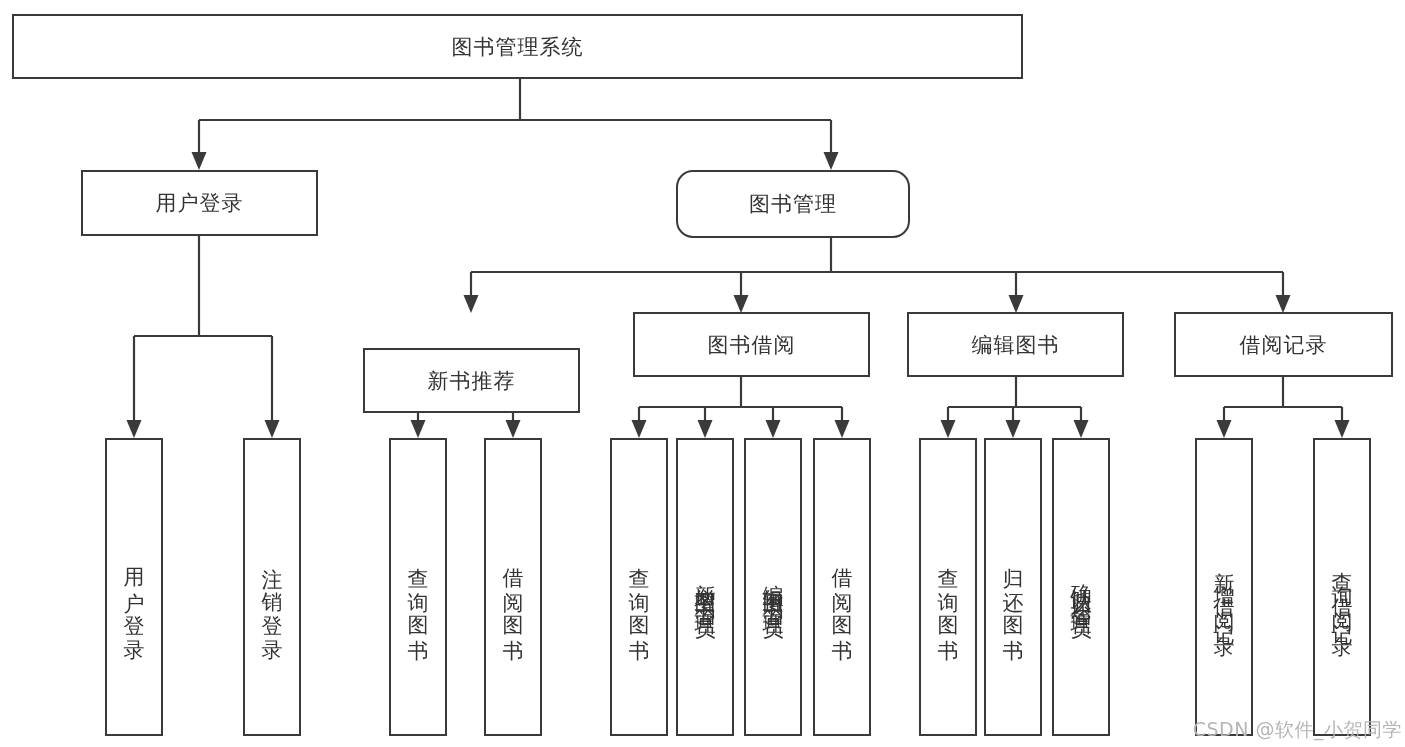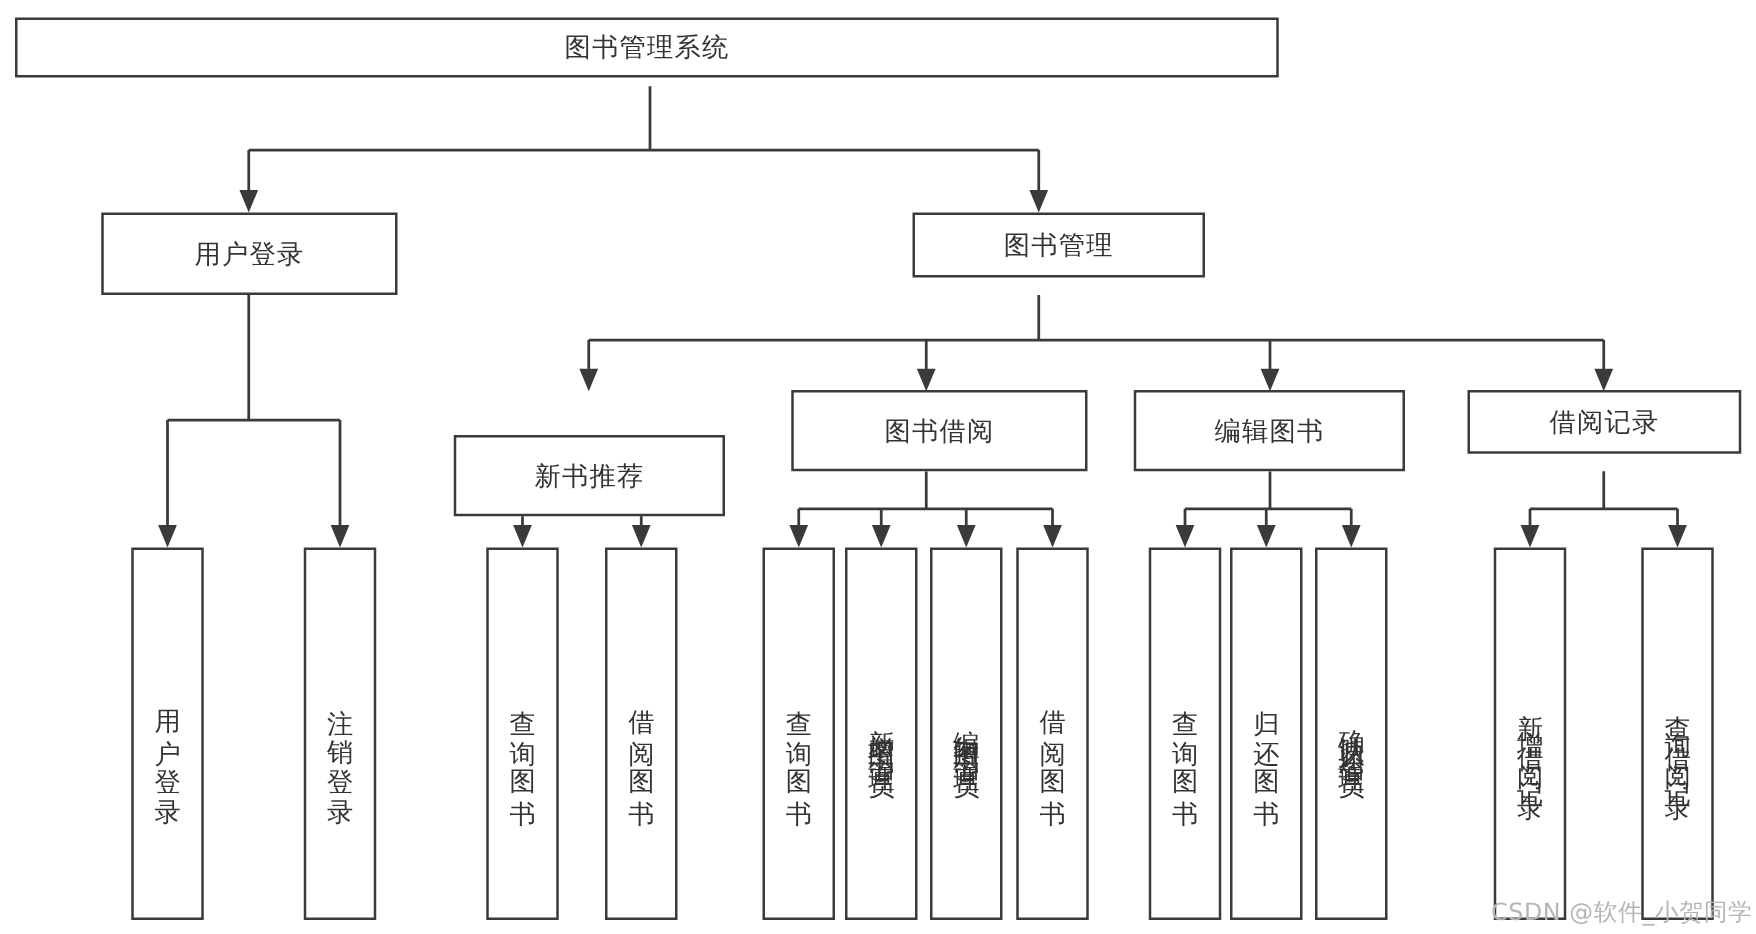--- a/index.html
+++ b/index.html
@@ -89,41 +89,41 @@
       <polygon points="765.5,420 780.5,420 773,438"></polygon>
       <polygon points="834.5,420 849.5,420 842,438"></polygon>
       <polygon points="940.5,420 955.5,420 948,438"></polygon>
       <polygon points="1005.5,420 1020.5,420 1013,438"></polygon>
       <polygon points="1073.5,420 1088.5,420 1081,438"></polygon>
       <polygon points="1216.5,420 1231.5,420 1224,438"></polygon>
       <polygon points="1334.5,420 1349.5,420 1342,438"></polygon>
     </g>
   </svg>
 
-  <div class="node" style="left:12px; top:14px; width:1011px; height:48px;">
+  <div class="node" style="left:12px; top:14px; width:1011px; height:65px;">
     <span class="lbl">图书管理系统</span>
   </div>
 
   <div class="node" style="left:81px; top:170px; width:237px; height:66px;">
     <span class="lbl">用户登录</span>
   </div>
-  <div class="node" style="left:730px; top:170px; width:234px; height:52px;">
+  <div class="node" style="left:676px; top:170px; width:234px; height:68px;border-radius:17px;">
     <span class="lbl">图书管理</span>
   </div>
 
   <div class="node" style="left:363px; top:312px; width:217px; height:65px;margin-top:36px;">
     <span class="lbl">新书推荐</span>
   </div>
   <div class="node" style="left:633px; top:312px; width:237px; height:65px;">
     <span class="lbl">图书借阅</span>
   </div>
   <div class="node" style="left:907px; top:312px; width:217px; height:65px;">
     <span class="lbl">编辑图书</span>
   </div>
-  <div class="node" style="left:1174px; top:312px; width:219px; height:51px;">
+  <div class="node" style="left:1174px; top:312px; width:219px; height:65px;">
     <span class="lbl">借阅记录</span>
   </div>
 
   <div class="node vnode sp-wide" style="left:105px; top:438px; width:58px; height:298px;">
     <span class="lbl">用户登录</span>
   </div>
   <div class="node vnode sp-wide" style="left:243px; top:438px; width:58px; height:298px;">
     <span class="lbl">注销登录</span>
   </div>
 

